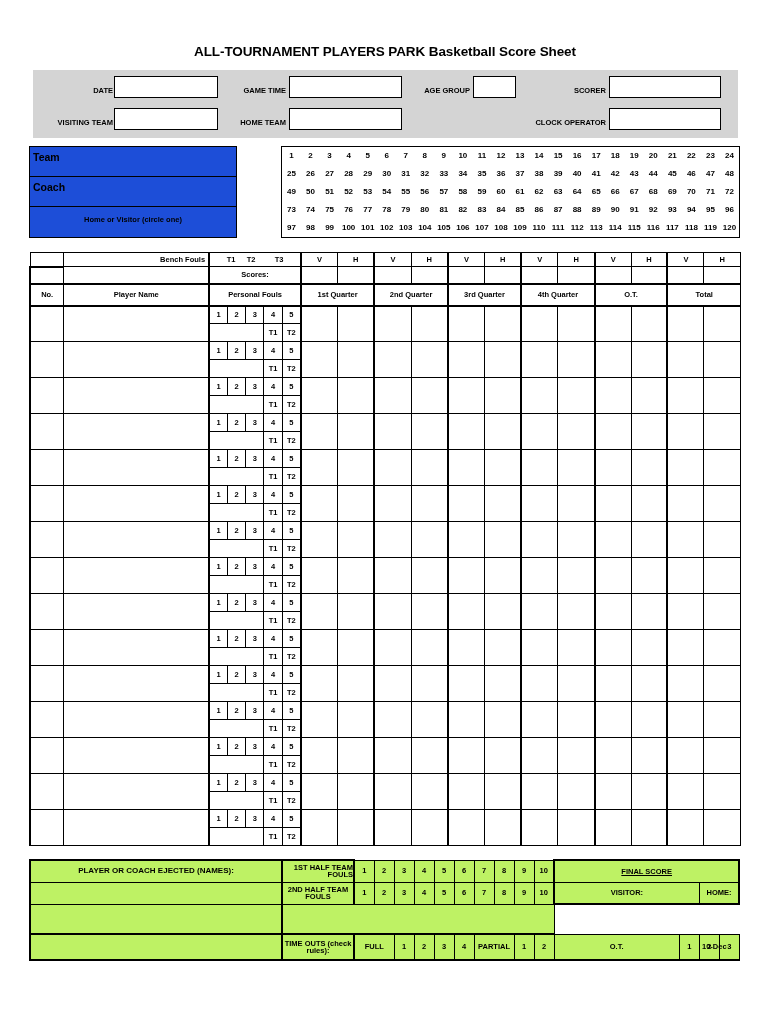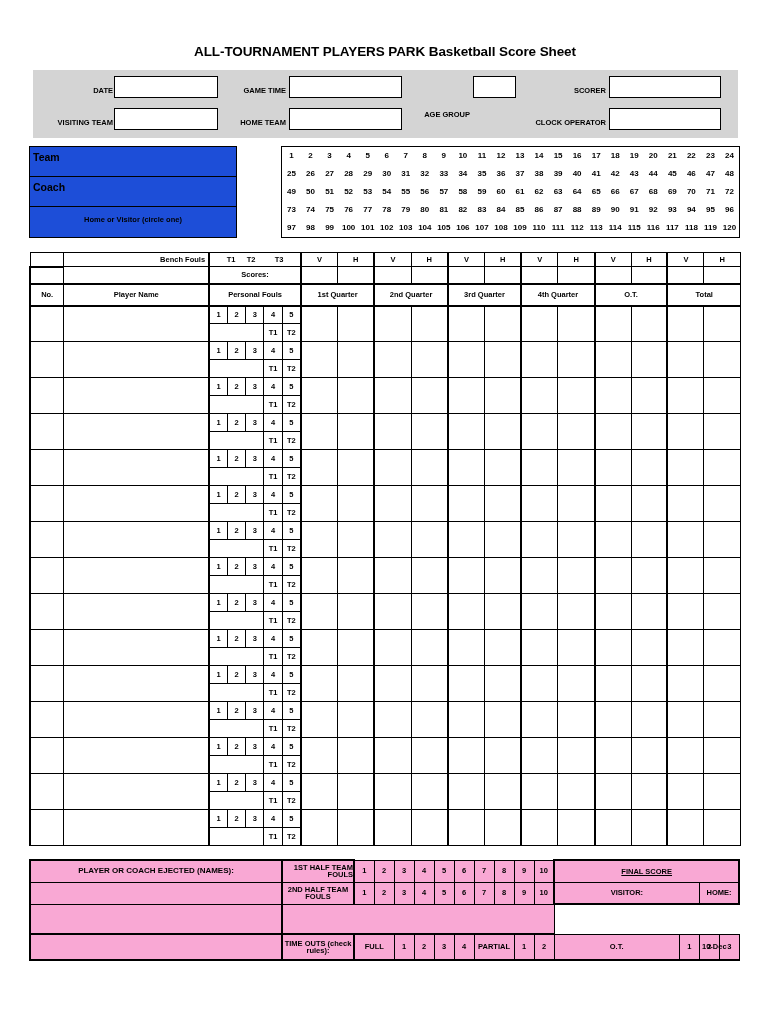--- a/index.html
+++ b/index.html
@@ -121,21 +121,21 @@
   .r-foulrow  td { height: 18px; }
   .r-trow     td { height: 18px; }
 
   
   .bottom { position: absolute; left: 29px; top: 859px; width: 712px; }
   table.bot { border-collapse: collapse; width: 712px; }
   table.bot td {
     border: 1.1px solid #000;
     font-size: 7.5px; font-weight: bold;
     text-align: center; padding: 0; line-height: 1;
-    background: #f9a8d4;
+    background: #bef264;
   }
   table.bot td.blank { border: none; background: transparent; }
   .bt-lbl { text-align: left; padding-left: 3px; }
   .fs-title { font-size: 10.5px; text-align: left; padding-left: 4px; text-decoration: underline; }
   .datestamp {
     position: absolute; left: 702px; top: 942px;
     font-size: 7.5px; font-weight: bold;
     white-space: nowrap;
   }
 </style>
@@ -147,21 +147,21 @@
   <div class="title">ALL-TOURNAMENT PLAYERS PARK Basketball Score Sheet</div>
 
   <div class="hdr-band"></div>
 
   <div class="hdr-lbl" style="left:55px; top:86px; width:58px;">DATE</div>
   <div class="hdr-box" style="left:114px; top:76px; width:104px; height:22px;"></div>
 
   <div class="hdr-lbl" style="left:186px; top:86px; width:100px;">GAME TIME</div>
   <div class="hdr-box" style="left:289px; top:76px; width:113px; height:22px;"></div>
 
-  <div class="hdr-lbl" style="left:370px; top:86px; width:100px;margin-top:24px;">AGE GROUP</div>
+  <div class="hdr-lbl" style="left:370px; top:86px; width:100px;">AGE GROUP</div>
   <div class="hdr-box" style="left:473px; top:76px; width:43px; height:22px;"></div>
 
   <div class="hdr-lbl" style="left:500px; top:86px; width:106px;">SCORER</div>
   <div class="hdr-box" style="left:609px; top:76px; width:112px; height:22px;"></div>
 
   <div class="hdr-lbl" style="left:38px; top:118px; width:75px;">VISITING TEAM</div>
   <div class="hdr-box" style="left:114px; top:108px; width:104px; height:22px;"></div>
 
   <div class="hdr-lbl" style="left:186px; top:118px; width:100px;">HOME TEAM</div>
   <div class="hdr-box" style="left:289px; top:108px; width:113px; height:22px;"></div>

